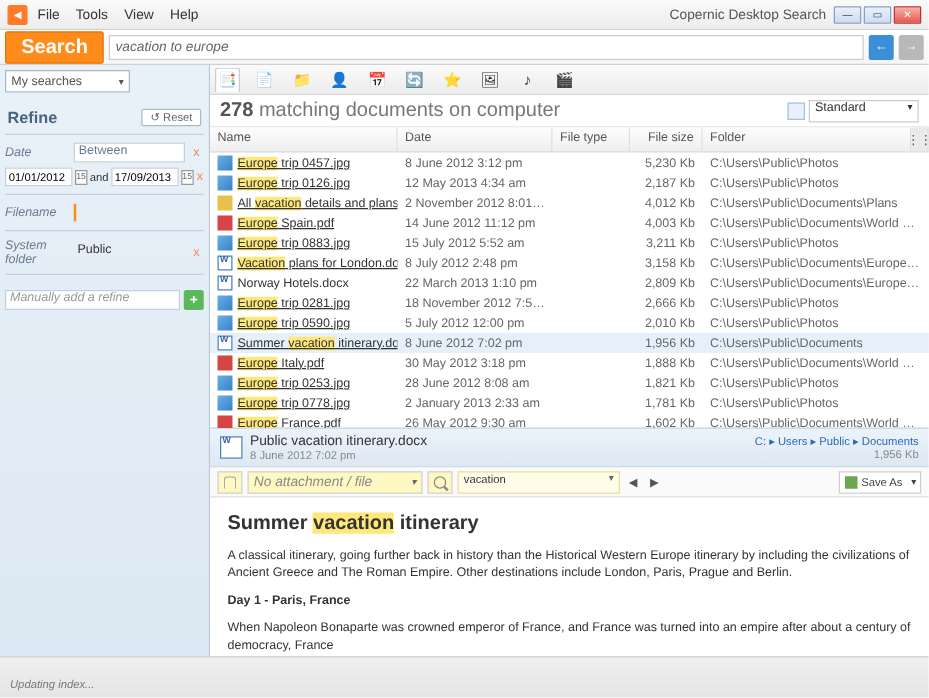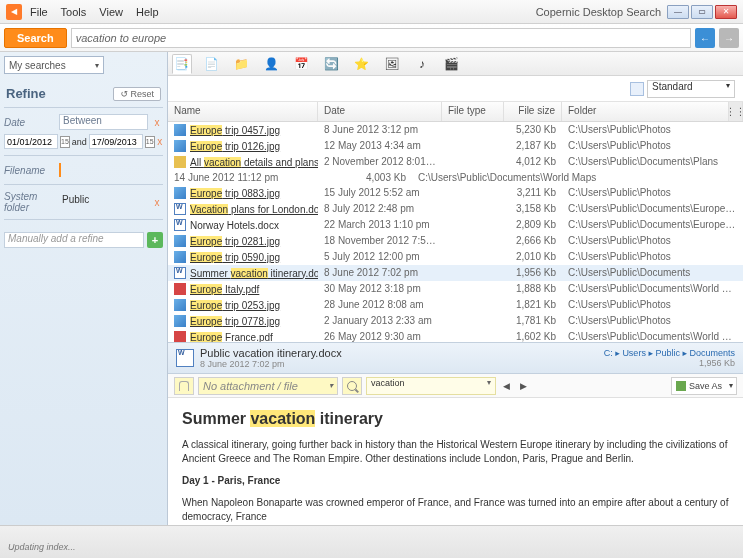--- a/index.html
+++ b/index.html
@@ -8,21 +8,21 @@
 .titlebar .logo { width: 16px; height: 16px; background: #ff7a29; border-radius: 2px; display: flex; align-items: center; justify-content: center; margin-right: 8px; }
 .titlebar .logo::before { content: "◀"; color: #fff; font-size: 8px; }
 .menu-items span { margin-right: 10px; cursor: default; color: #333; }
 .spacer { flex: 1; }
 .app-title { color: #555; margin-right: 6px; font-size: 11px; }
 .winbtns { display: flex; gap: 2px; }
 .winbtn { width: 22px; height: 14px; border: 1px solid #8aa0c0; background: linear-gradient(#e8f0fb,#cdddf1); display: flex; align-items: center; justify-content: center; font-size: 8px; color: #334; border-radius: 1px; }
 .winbtn.close { background: linear-gradient(#f9b0ac,#e45a4f); border-color: #b33; color: #fff; }
 
 .searchbar { height: 28px; background: linear-gradient(#fff,#f5f5f5); border-bottom: 1px solid #d0d0d0; display: flex; align-items: center; padding: 0 4px; gap: 4px; }
-.searchbtn { background: #ff8c1a; color: #fff; font-weight: bold; padding: 3px 12px; border: 1px solid #e67300; border-radius: 2px; font-size: 11px; }
+.searchbtn { background: #ff8c1a; color: #fff; font-weight: bold; padding: 3px 12px; border: 1px solid #e67300; border-radius: 2px; font-size: 16px; }
 .searchinput { flex: 1; border: 1px solid #ccc; height: 20px; padding: 0 4px; font-size: 11px; font-style: italic; color: #666; }
 .navbtn { width: 20px; height: 20px; display: flex; align-items: center; justify-content: center; border-radius: 2px; font-size: 10px; color: #fff; }
 .navbtn.back { background: #3b8fd6; }
 .navbtn.fwd { background: #b8b8b8; }
 
 .middle { flex: 1; display: flex; min-height: 0; }
 
 .left { width: 168px; background: linear-gradient(#e9f1f8,#dce8f3); border-right: 1px solid #bcc8d6; padding: 4px; display: flex; flex-direction: column; gap: 4px; }
 .mysearches { background: #fff; border: 1px solid #a8b8cc; height: 18px; display: flex; align-items: center; padding: 0 4px; font-size: 10px; color: #555; position: relative; width: 100px; }
 .mysearches::after { content: "▾"; position: absolute; right: 4px; font-size: 8px; }
@@ -51,21 +51,21 @@
 .view-select { border: 1px solid #ccc; height: 18px; font-size: 10px; padding: 0 14px 0 4px; background: #fff; position: relative; width: 88px; }
 .view-select::after { content: "▾"; position: absolute; right: 4px; font-size: 8px; }
 .view-icon { width: 14px; height: 14px; border: 1px solid #a8c0e0; background: #e8f0fb; margin-right: 3px; }
 
 .table-hdr { height: 20px; background: linear-gradient(#fdfdfd,#efefef); border-bottom: 1px solid #d8d8d8; display: flex; font-size: 10px; color: #555; }
 .table-hdr > div { padding: 3px 6px; border-right: 1px solid #e0e0e0; }
 .col-name { width: 150px; } .col-date { width: 124px; } .col-type { width: 62px; } .col-size { width: 58px; text-align: right; } .col-folder { flex: 1; }
 .col-sort { width: 14px; background: #eaeaea; display:flex; align-items:center; justify-content:center; }
 
 .rows { overflow-y: auto; height: 220px; }
-.row { display: flex; font-size: 10px; padding: 1px 0; }
+.row { display: flex; font-size: 10px; padding: 1px 0; align-items: center; }
 .row.sel { background: #e6f0fa; }
 .row > div { padding: 1px 6px; white-space: nowrap; overflow: hidden; text-overflow: ellipsis; }
 .row .col-date { color: #666; }
 .row .col-size { color: #666; }
 .row .col-folder { color: #666; }
 .fname { display: flex; align-items: center; gap: 4px; }
 .ficon { width: 12px; height: 12px; flex-shrink: 0; }
 .ficon.jpg { background: linear-gradient(135deg,#6ab0e8,#3a80c8); }
 .ficon.zip { background: #e8c050; }
 .ficon.pdf { background: #d64545; }
@@ -178,20 +178,21 @@
       <div class="cat-tab">👤</div>
       <div class="cat-tab">📅</div>
       <div class="cat-tab">🔄</div>
       <div class="cat-tab">⭐</div>
       <div class="cat-tab">🖼</div>
       <div class="cat-tab">♪</div>
       <div class="cat-tab">🎬</div>
     </div>
 
     <div class="countrow">
+      <div class="cnt"><b>278</b> <span>matching documents on computer</span></div>
       <div class="spacer"></div>
       <div class="view-icon"></div>
       <div class="view-select">Standard</div>
     </div>
 
     <div class="table-hdr">
       <div class="col-name">Name</div>
       <div class="col-date">Date</div>
       <div class="col-type">File type</div>
       <div class="col-size">File size</div>
@@ -230,20 +231,26 @@
               <div class="ficon zip"></div>
               <span class="underline">All <span class="hl">vacation</span> details and plans.zip</span>
             </div>
           </div>
           <div class="col-date">2 November 2012  8:01 pm</div>
           <div class="col-type"></div>
           <div class="col-size">4,012 Kb</div>
           <div class="col-folder">C:\Users\Public\Documents\Plans</div>
         </div>
         <div class="row">
+          <div class="col-name">
+            <div class="fname">
+              <div class="ficon pdf"></div>
+              <span class="underline"><span class="hl">Europe</span> Spain.pdf</span>
+            </div>
+          </div>
           <div class="col-date">14 June 2012  11:12 pm</div>
           <div class="col-type"></div>
           <div class="col-size">4,003 Kb</div>
           <div class="col-folder">C:\Users\Public\Documents\World Maps</div>
         </div>
         <div class="row">
           <div class="col-name">
             <div class="fname">
               <div class="ficon jpg"></div>
               <span class="underline"><span class="hl">Europe</span> trip 0883.jpg</span>

